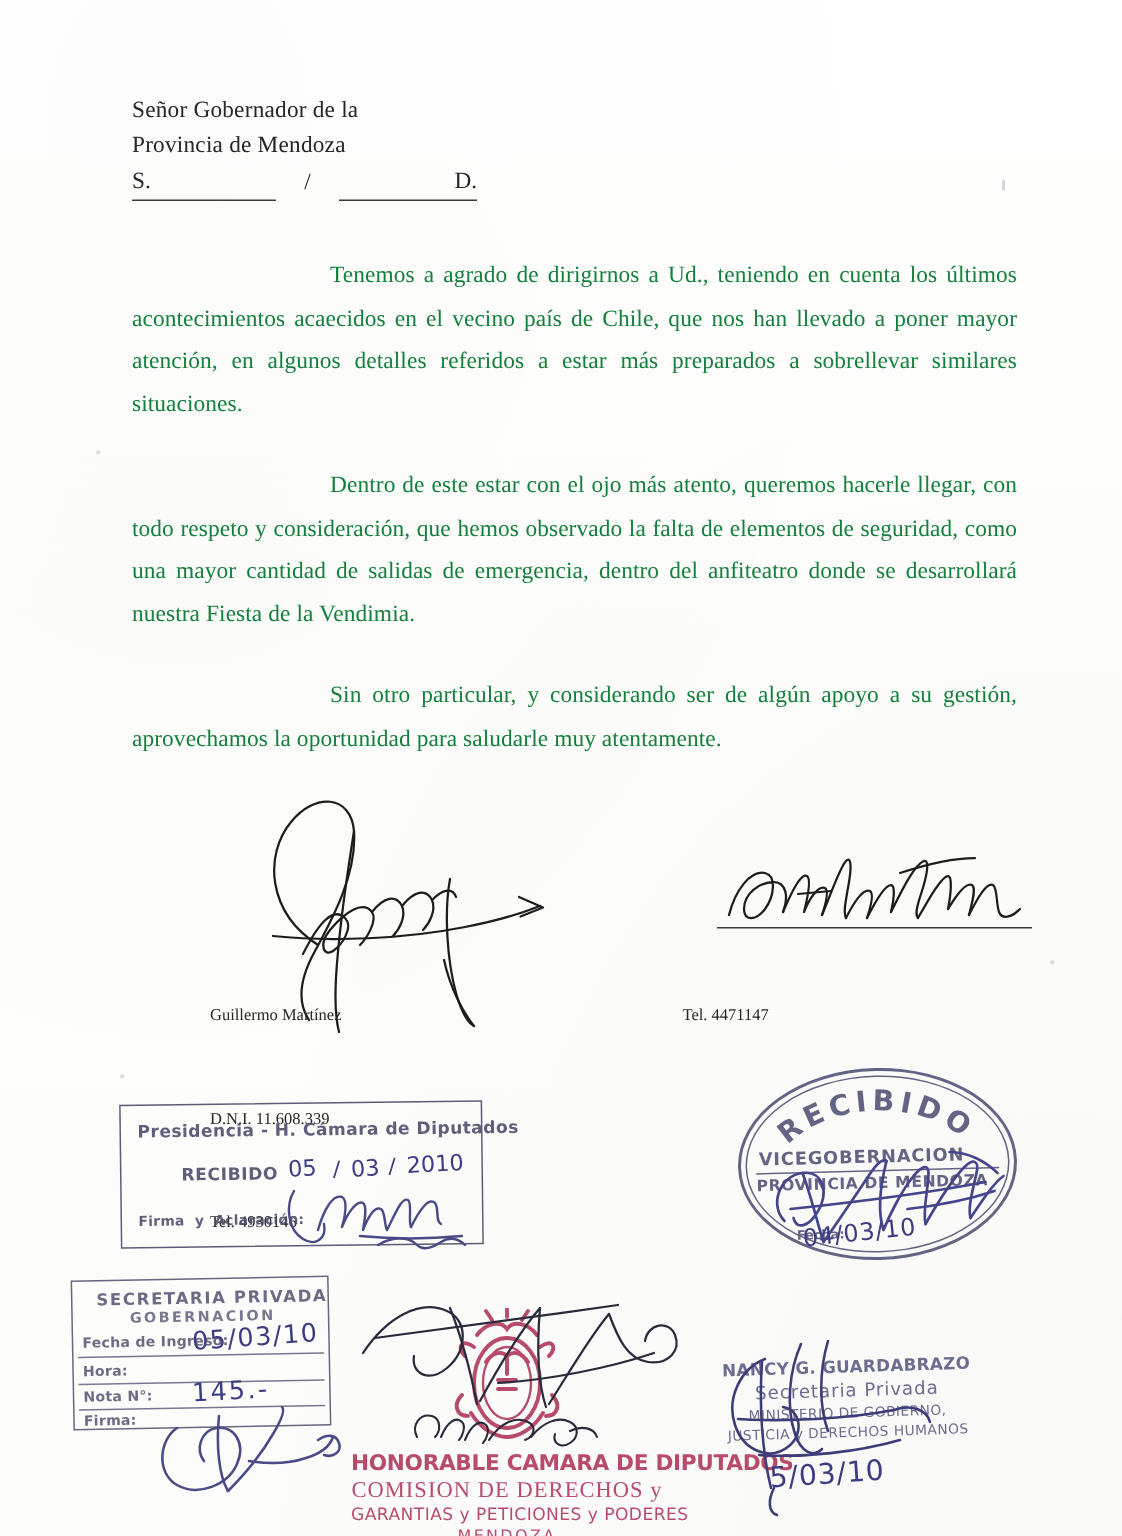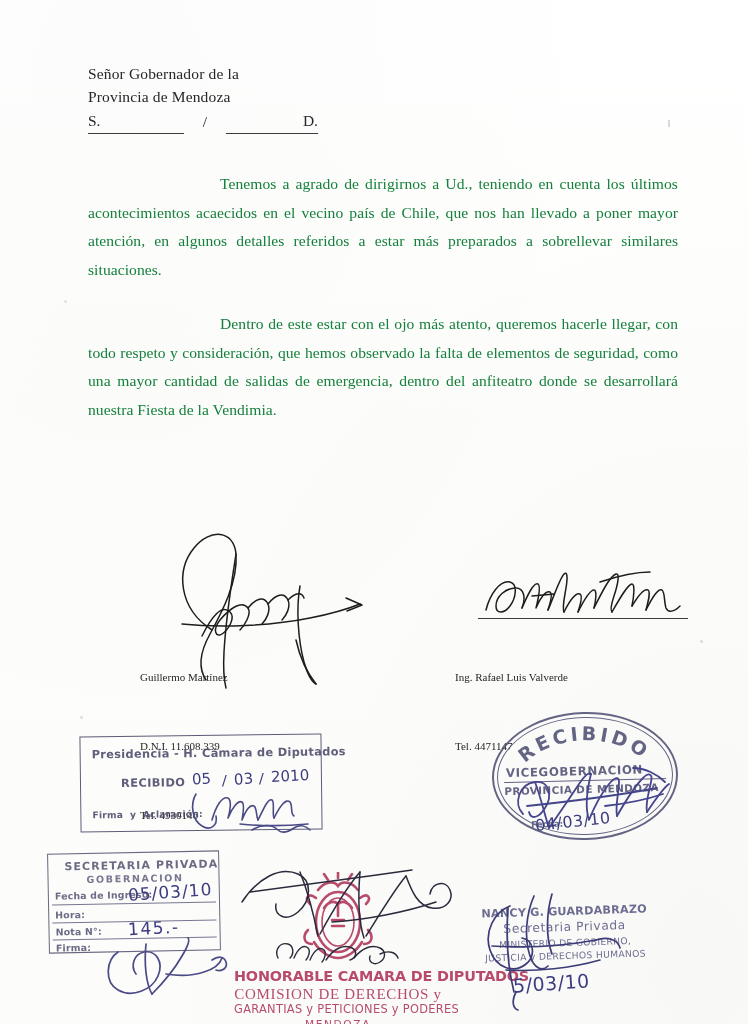--- a/index.html
+++ b/index.html
@@ -242,20 +242,21 @@
     <div class="addr-line">Provincia de Mendoza</div>
 
     <div class="sd-row">
       <span class="sd-seg-s">S.</span>
       <span class="sd-slash">/</span>
       <span class="sd-seg-d">D.</span>
     </div>
 
     <p class="para p1">Tenemos a agrado de dirigirnos a Ud., teniendo en cuenta los últimos acontecimientos acaecidos en el vecino país de Chile, que nos han llevado a poner mayor atención, en algunos detalles referidos a estar más preparados a sobrellevar similares situaciones.</p>
     <p class="para p2">Dentro de este estar con el ojo más atento, queremos hacerle llegar, con todo respeto y consideración, que hemos observado la falta de elementos de seguridad, como una mayor cantidad de salidas de emergencia, dentro del anfiteatro donde se desarrollará nuestra Fiesta de la Vendimia.</p>
+    <p class="para p3">Sin otro particular, y considerando ser de algún apoyo a su gestión, aprovechamos la oportunidad para saludarle muy atentamente.</p>
   </div>
 
   <svg class="ink" style="left:150px; top:512px; width:260px; height:180px;" viewBox="0 0 260 180">
     <g fill="none" stroke="#1d1d1d" stroke-width="1.5" stroke-linecap="round" stroke-linejoin="round">
       <path d="M62 118 C 28 96, 26 58, 44 36 C 60 16, 84 18, 86 42 C 88 70, 72 100, 60 122
                C 50 140, 48 156, 56 168"></path>
       <path d="M52 124 C 62 104, 72 92, 80 100 C 86 106, 78 118, 72 122 C 66 126, 62 118, 70 108
                C 80 96, 92 88, 98 96 C 102 102, 94 114, 90 118"></path>
       <path d="M98 96 C 106 86, 114 84, 118 92 C 121 99, 116 108, 112 112"></path>
       <path d="M118 92 C 126 82, 134 80, 138 88 C 141 95, 136 104, 132 108"></path>
@@ -287,21 +288,20 @@
   </svg>
   <div class="sig-rule" style="left:478px; top:618px; width:210px;"></div>
 
   <div class="sig-block sig-left">
     <div>Guillermo Martínez</div>
     <div>D.N.I. 11.608.339</div>
     <div>Tel. 4930146</div>
   </div>
 
   <div class="sig-block sig-right">
-    <div>Ing. Rafael Luis Valverde</div>
     <div>Tel. 4471147</div>
   </div>
 
   <div class="stamp stamp-rect" id="stamp-presidencia">
     <span class="stamp-text title">Presidencia - H. Cámara de Diputados</span>
     <span class="stamp-text recibido">RECIBIDO</span>
     <span class="stamp-text firma">Firma  y  Aclaración:</span>
   </div>
 
   <div class="hw-date" style="left:192px; top:770px; font-size:15px; transform:rotate(-3deg);">05</div>

